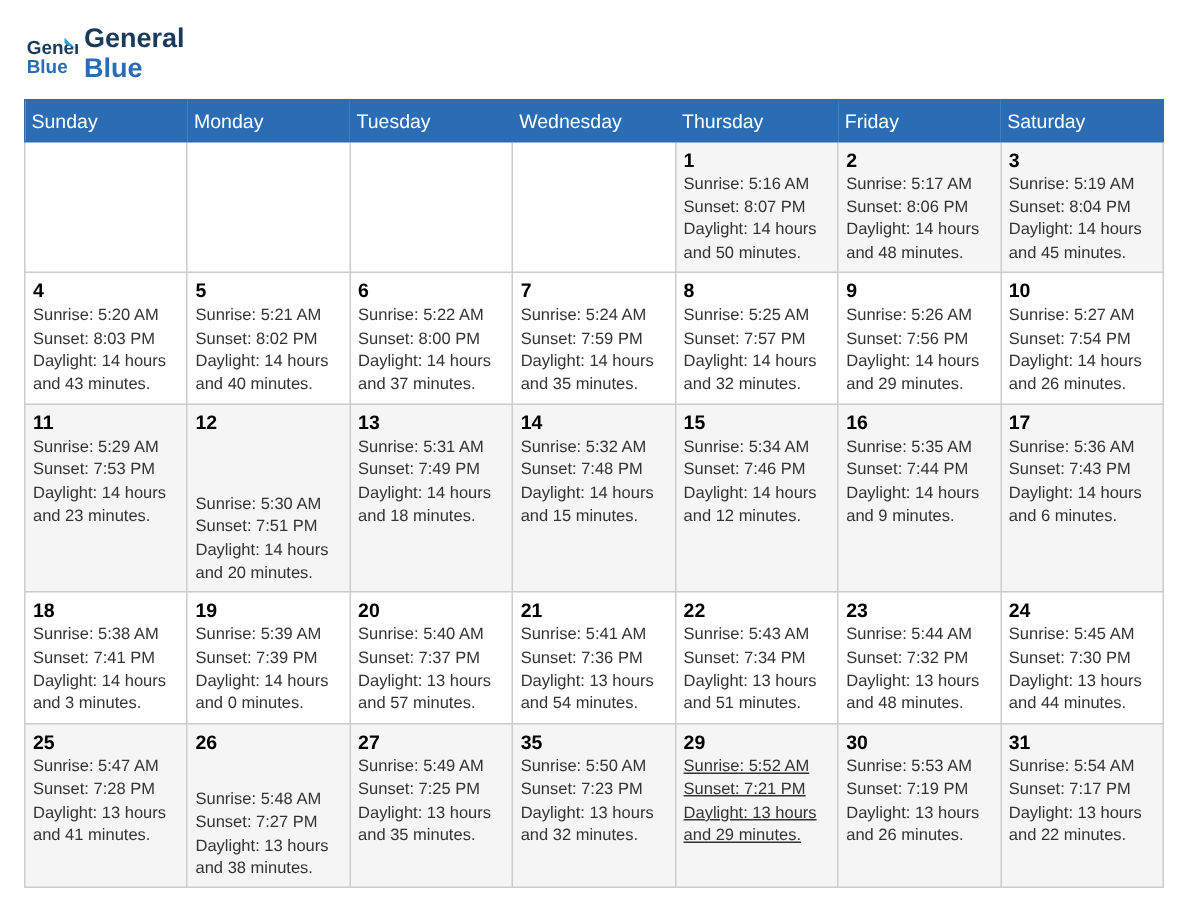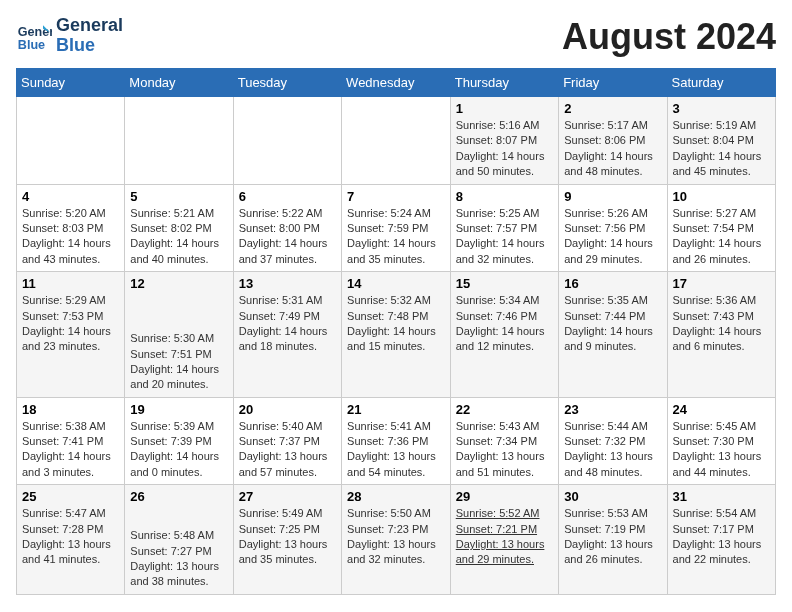--- a/index.html
+++ b/index.html
@@ -97,21 +97,20 @@
       <text x="2" y="20" font-size="14" font-weight="bold" fill="#1a3a5c">General</text>
       <text x="2" y="34" font-size="14" font-weight="bold" fill="#2a6db5">Blue</text>
       <polygon points="30,8 38,16 30,12" fill="#2a9fd4"></polygon>
     </svg>
     <div class="logo-text">
       <span>General</span>
       <span style="color:#2a6db5;">Blue</span>
     </div>
   </div>
   <div class="title-block">
-    <div class="cal-title">August 2024</div>
   </div>
 </div>
 
 <table>
   <thead>
     <tr>
     <th>Sunday</th>
         <th>Monday</th>
         <th>Tuesday</th>
         <th>Wednesday</th>
@@ -290,21 +289,21 @@
 Sunset: 7:27 PM
 Daylight: 13 hours and 38 minutes.</div>
         </td>
         <td>
           <span class="day-number">27</span>
           <div class="day-info" style="white-space: pre-line;">Sunrise: 5:49 AM
 Sunset: 7:25 PM
 Daylight: 13 hours and 35 minutes.</div>
         </td>
         <td>
-          <span class="day-number">28</span>
+          <span class="day-number">35</span>
           <div class="day-info" style="white-space: pre-line;">Sunrise: 5:50 AM
 Sunset: 7:23 PM
 Daylight: 13 hours and 32 minutes.</div>
         </td>
         <td>
           <span class="day-number">29</span>
           <div class="day-info" style="white-space: pre-line; text-decoration: underline;">Sunrise: 5:52 AM
 Sunset: 7:21 PM
 Daylight: 13 hours and 29 minutes.</div>
         </td>

